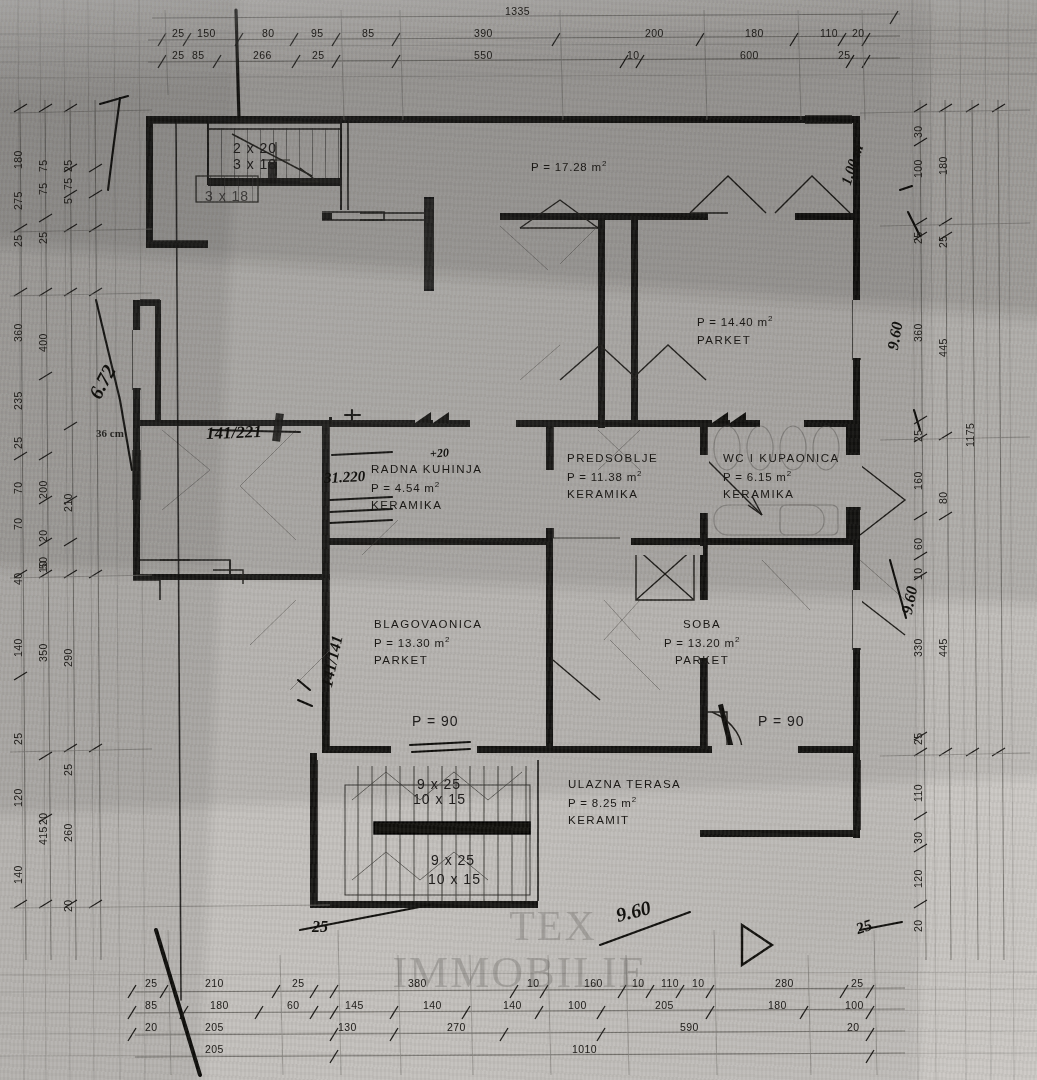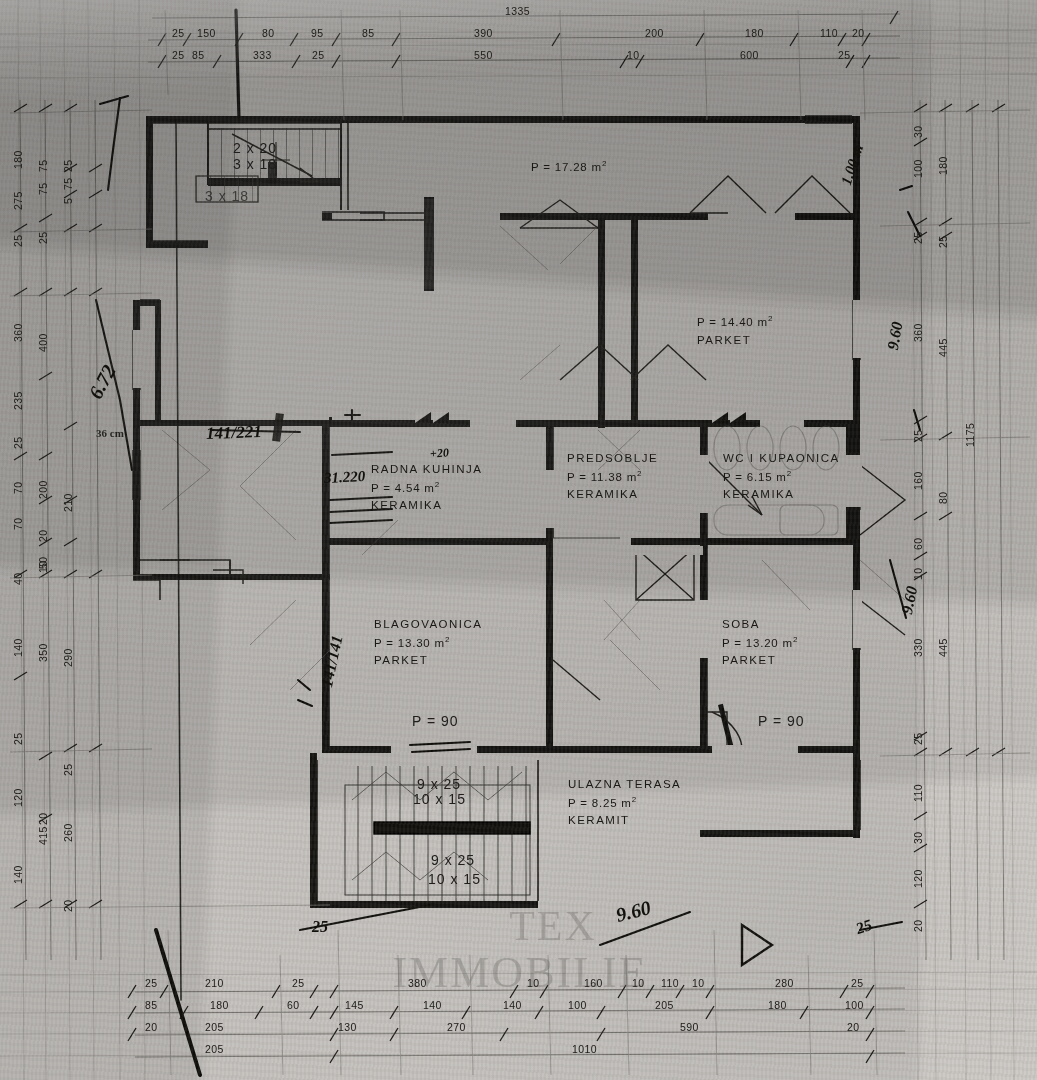--- a/index.html
+++ b/index.html
@@ -572,21 +572,21 @@
   </div>
 
   <div class="roomlabel" style="left:374px;top:616px;">
     <div>BLAGOVAONICA</div>
     <div class="area">
       <span>P =  13.30 m</span><sup>2</sup>
     </div>
     <div>PARKET</div>
   </div>
 
-  <div class="roomlabel" style="left:722px;top:616px;">
+  <div class="roomlabel" style="left:664px;top:616px;text-align:center;">
     <div>SOBA</div>
     <div class="area">
       <span>P =  13.20 m</span><sup>2</sup>
     </div>
     <div>PARKET</div>
   </div>
 
   <div class="roomlabel" style="left:568px;top:776px;">
     <div>ULAZNA  TERASA</div>
     <div class="area">
@@ -627,21 +627,21 @@
       <div class="dimtxt" style="left: 262px; top: 27px;">80</div>
       <div class="dimtxt" style="left: 311px; top: 27px;">95</div>
       <div class="dimtxt" style="left: 362px; top: 27px;">85</div>
       <div class="dimtxt" style="left: 474px; top: 27px;">390</div>
       <div class="dimtxt" style="left: 645px; top: 27px;">200</div>
       <div class="dimtxt" style="left: 745px; top: 27px;">180</div>
       <div class="dimtxt" style="left: 820px; top: 27px;">110</div>
       <div class="dimtxt" style="left: 852px; top: 27px;">20</div>
       <div class="dimtxt" style="left: 172px; top: 49px;">25</div>
       <div class="dimtxt" style="left: 192px; top: 49px;">85</div>
-      <div class="dimtxt" style="left: 253px; top: 49px;">333</div>
+      <div class="dimtxt" style="left: 253px; top: 49px;">266</div>
       <div class="dimtxt" style="left: 312px; top: 49px;">25</div>
       <div class="dimtxt" style="left: 474px; top: 49px; text-align: center;">550</div>
       <div class="dimtxt" style="left: 627px; top: 49px;">10</div>
       <div class="dimtxt" style="left: 740px; top: 49px;">600</div>
       <div class="dimtxt" style="left: 838px; top: 49px;">25</div>
       <div class="dimtxt" style="left: 145px; top: 977px;">25</div>
       <div class="dimtxt" style="left: 205px; top: 977px;">210</div>
       <div class="dimtxt" style="left: 292px; top: 977px;">25</div>
       <div class="dimtxt" style="left: 408px; top: 977px;">380</div>
       <div class="dimtxt" style="left: 527px; top: 977px;">10</div>

